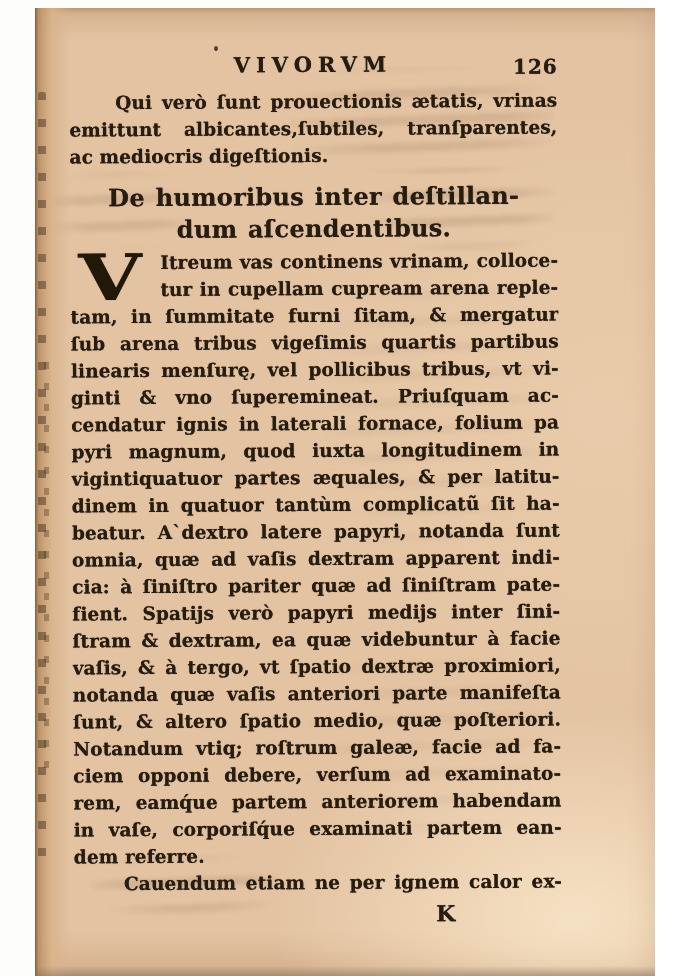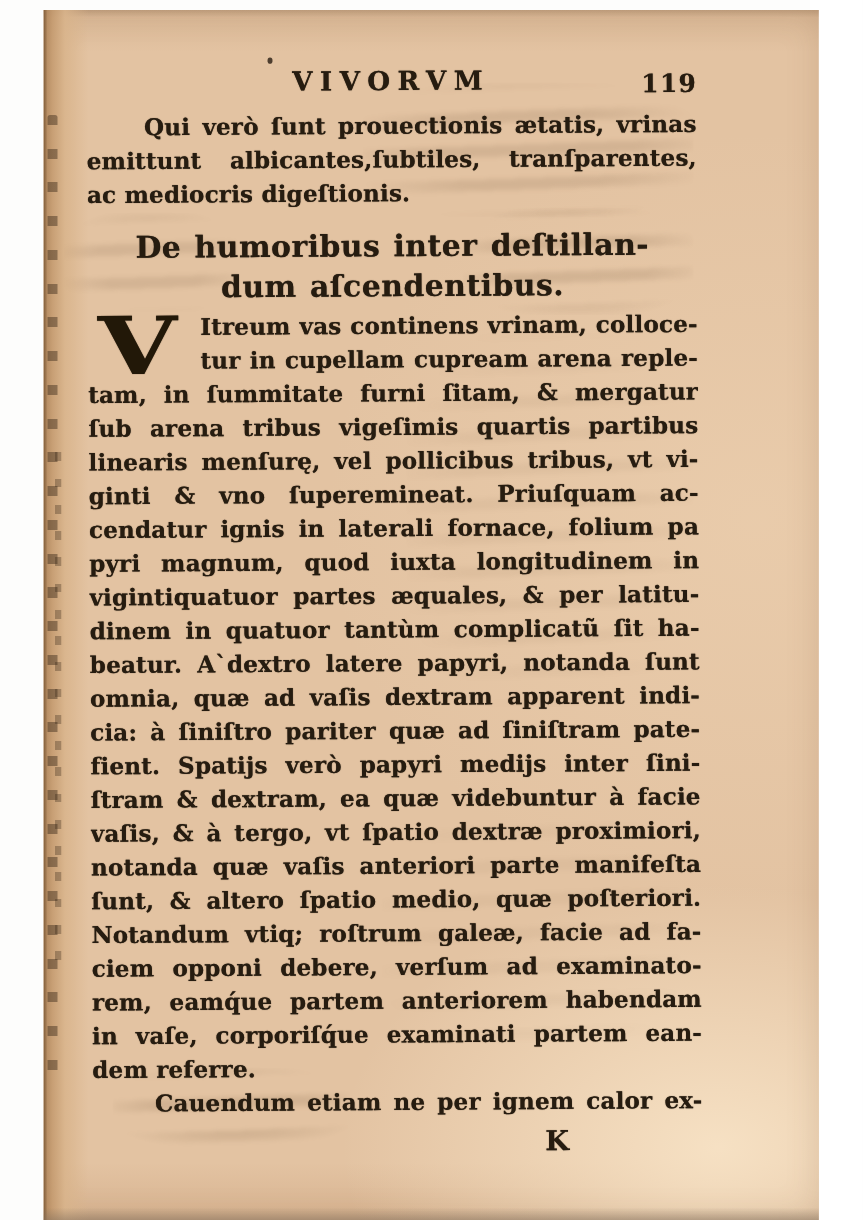--- a/index.html
+++ b/index.html
@@ -129,21 +129,21 @@
     <div class="ghost g2"></div>
     <div class="ghost g3"></div>
     <div class="ghost g4"></div>
     <div class="ghost g5"></div>
     <div class="ghost g6"></div>
     <div class="ink-spot"></div>
 
     <div class="content">
 
       <div class="running-head">VIVORVM</div>
-      <div class="page-number">119</div>
+      <div class="page-number">126</div>
 
       <div class="para para1">
         <div class="line jl indent1">Qui verò ſunt prouectionis ætatis, vrinas</div>
         <div class="line jl">emittunt albicantes,ſubtiles, tranſparentes,</div>
         <div class="line short">ac mediocris digeſtionis.</div>
       </div>
 
       <div class="heading">
         <div class="hline">De humoribus inter deſtillan-</div>
         <div class="hline">dum aſcendentibus.</div>

